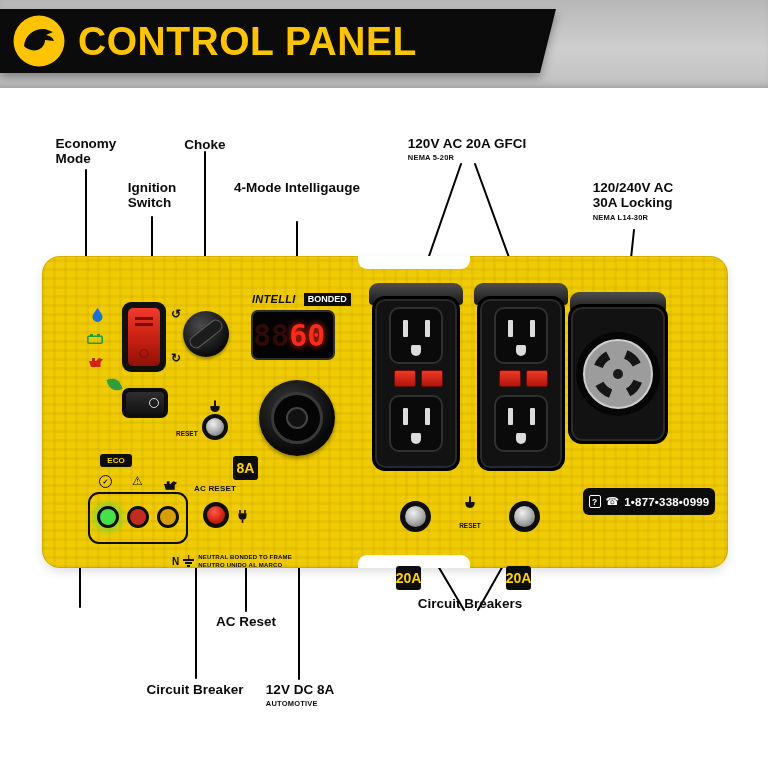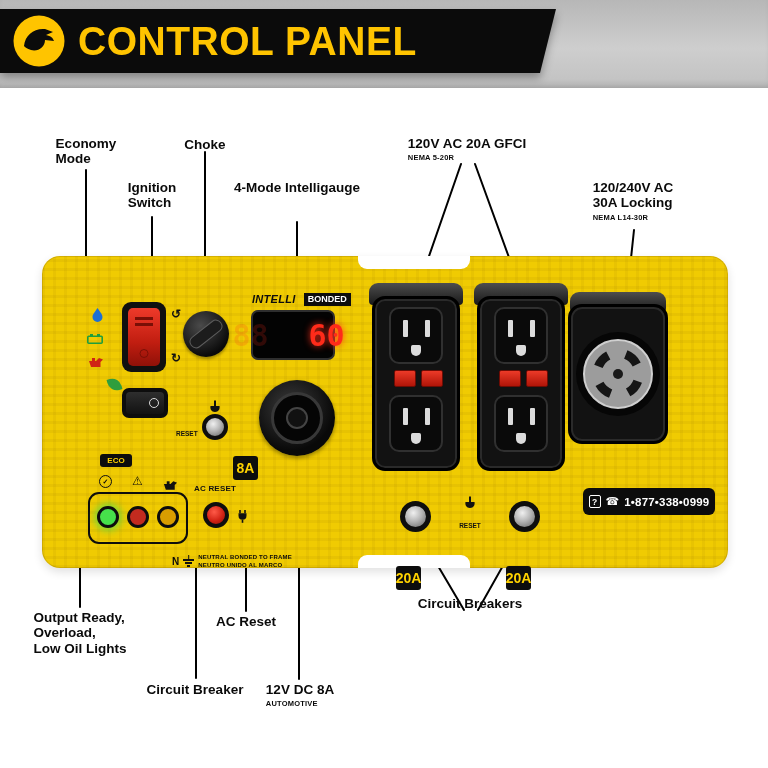--- a/index.html
+++ b/index.html
@@ -49,22 +49,22 @@
   .glyph{position:absolute;font-size:12px;font-weight:700;color:#111;line-height:1;}
   .choke{position:absolute;left:141px;top:55px;width:46px;height:46px;border-radius:50%;
          background:radial-gradient(circle at 38% 32%,#4a4a4a,#0a0a0a 72%);box-shadow:0 2px 3px rgba(0,0,0,.35);}
   .choke-lever{position:absolute;left:50%;top:50%;width:36px;height:11px;border-radius:6px;background:#1c1c1c;
                border:1.5px solid #5c5c5c;transform:translate(-50%,-50%) rotate(-38deg);}
 
   .brand-row{position:absolute;left:210px;top:37px;display:flex;align-items:flex-start;gap:8px;}
   .brand-left{font-size:11px;font-weight:700;font-style:italic;color:#0d0d0d;letter-spacing:.3px;}
   .brand-right{font-size:9px;font-weight:700;color:#fff;background:#0d0d0d;padding:1px 4px 2px;}
   .display{position:absolute;left:209px;top:54px;width:84px;height:50px;background:#030303;border:2px solid #2e2e2e;
-           border-radius:7px;box-sizing:border-box;display:flex;align-items:center;justify-content:center;
-           padding-right:9px;font-family:"DejaVu Sans Mono",monospace;font-weight:700;font-size:30px;gap:40px;}
+           border-radius:7px;box-sizing:border-box;display:flex;align-items:center;justify-content:space-between;
+           padding-right:9px;font-family:"DejaVu Sans Mono",monospace;font-weight:700;font-size:30px;}
   .seg-dim{color:#ff2b1a;opacity:.18;}
   .seg{color:#ff2b1a;text-shadow:0 0 7px rgba(255,45,25,.9);}
 
   .tag{position:absolute;background:#0d0d0d;color:#ffd200;font-weight:700;display:flex;align-items:center;
        justify-content:center;border-radius:3px;margin-top:38px;}
   .dc-tag{left:220px;top:112px;width:48px;height:17px;font-size:9.5px;gap:4px;}
   .dc-sym{display:inline-block;width:13px;}
   .dc-sym i{display:block;}
   .dc-line{height:2px;background:#ffd200;margin-bottom:2px;}
   .dc-dash{height:2px;background:repeating-linear-gradient(90deg,#ffd200 0 3px,transparent 3px 5px);}
@@ -192,23 +192,20 @@
     <div class="label-inline">120V AC 20A GFCI</div>
     <div class="sublabel">NEMA 5-20R</div>
   </div>
 
   <div class="label-group" style="left:633px;top:180px">
     <div class="label-inline">120/240V AC
 30A Locking</div>
     <div class="sublabel">NEMA L14-30R</div>
   </div>
 
-  <div class="label" style="left:80px;top:610px">Output Ready,
-Overload,
-Low Oil Lights</div>
   <div class="label" style="left:195px;top:682px">Circuit Breaker</div>
   <div class="label" style="left:246px;top:614px">AC Reset</div>
 
   <div class="label-group" style="left:300px;top:682px">
     <div class="label-inline">12V DC 8A</div>
     <div class="sublabel">AUTOMOTIVE</div>
   </div>
 
   <div class="label" style="left:470px;top:596px">Circuit Breakers</div>
 

